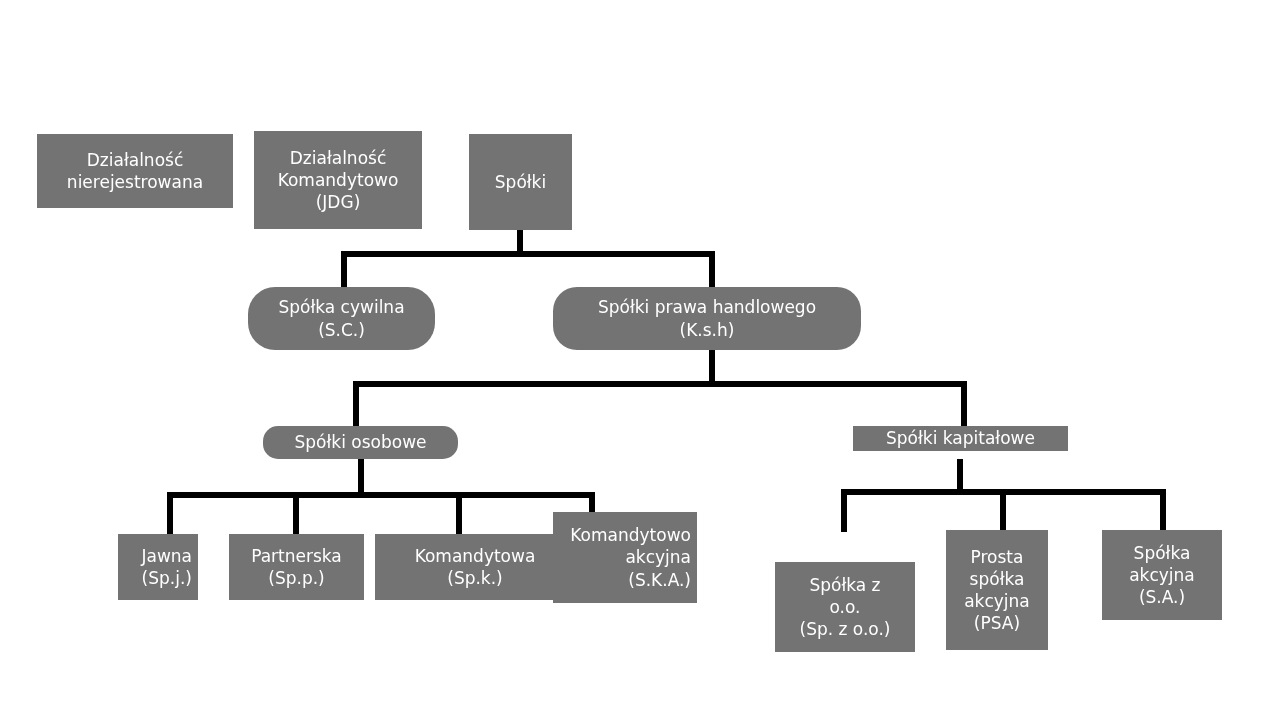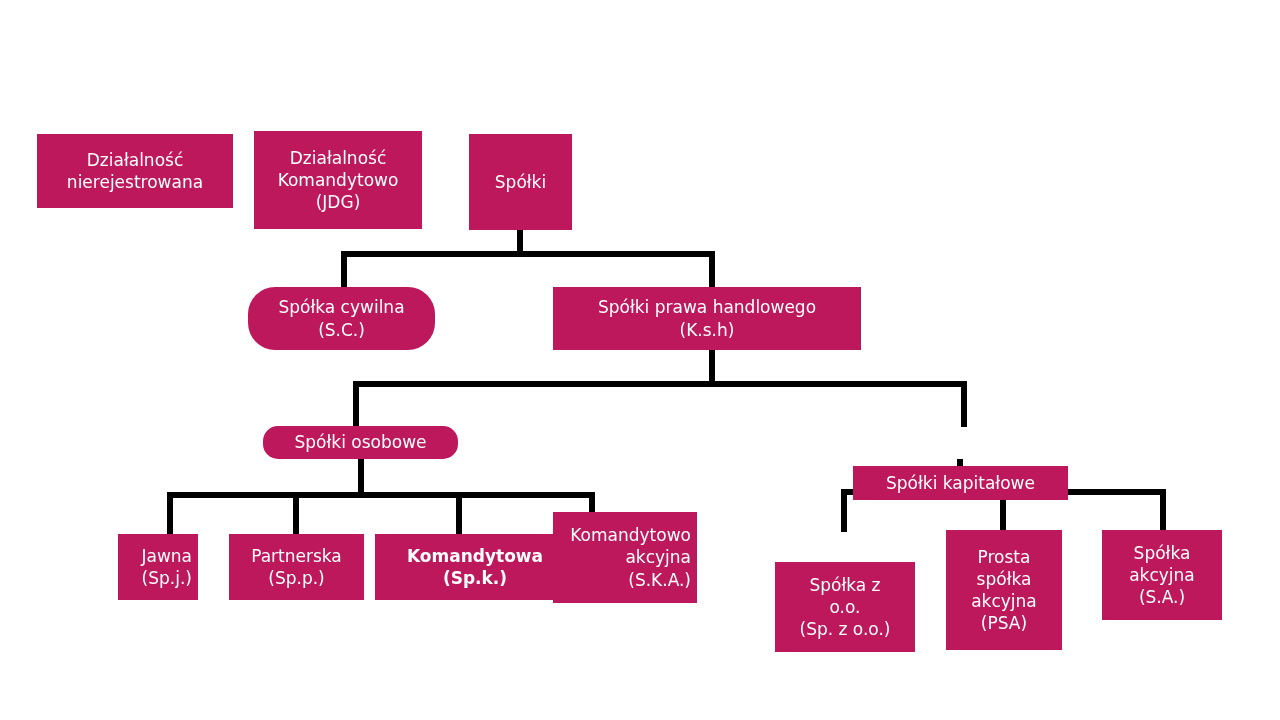--- a/index.html
+++ b/index.html
@@ -12,21 +12,21 @@
     position: relative;
     width: 1280px;
     height: 720px;
     background: #ffffff;
     overflow: hidden;
     font-family: "DejaVu Sans", "Liberation Sans", sans-serif;
   }
   .node {
     position: absolute;
     box-sizing: border-box;
-    background: #be185d;
+    background: #737373;
     color: #ffffff;
     display: flex;
     flex-direction: column;
     align-items: center;
     justify-content: center;
     text-align: center;
     line-height: 1.30;
     font-size: 17px;
     font-weight: 400;
     letter-spacing: 0px;
@@ -85,61 +85,61 @@
 
   <div class="node" style="left:469px; top:134px; width:103px; height:96px;">
     <span class="nline">Spółki</span>
   </div>
 
   <div class="node" style="left:248px; top:287px; width:187px; height:63px;border-radius:27px;">
     <span class="nline">Spółka cywilna</span>
     <span class="nline">(S.C.)</span>
   </div>
 
-  <div class="node" style="left:553px; top:287px; width:308px; height:63px;">
+  <div class="node" style="left:553px; top:287px; width:308px; height:63px;border-radius:24px;">
     <span class="nline">Spółki prawa handlowego</span>
     <span class="nline">(K.s.h)</span>
   </div>
 
   <div class="node" style="left:263px; top:426px; width:195px; height:33px;border-radius:15px;">
     <span class="nline">Spółki osobowe</span>
   </div>
 
-  <div class="node" style="left:853px; top:426px; width:215px; height:34px;margin-top:40px;">
+  <div class="node" style="left:853px; top:426px; width:215px; height:25px;">
     <span class="nline">Spółki kapitałowe</span>
   </div>
 
   <div class="node" style="left:118px; top:534px; width:80px; height:66px;text-align:right;">
     <span class="nline">Jawna</span>
     <span class="nline">(Sp.j.)</span>
   </div>
 
   <div class="node" style="left:229px; top:534px; width:135px; height:66px;align-items:center;">
     <span class="nline">Partnerska</span>
     <span class="nline">(Sp.p.)</span>
   </div>
 
-  <div class="node" style="left:375px; top:534px; width:200px; height:66px;font-weight:bold;">
+  <div class="node" style="left:375px; top:534px; width:200px; height:66px;">
     <span class="nline">Komandytowa</span>
     <span class="nline">(Sp.k.)</span>
   </div>
 
   <div class="node" style="left:553px; top:512px; width:144px; height:91px;text-align:right;">
     <span class="nline">Komandytowo</span>
     <span class="nline">akcyjna</span>
     <span class="nline">(S.K.A.)</span>
   </div>
 
   <div class="node" style="left:775px; top:530px; width:140px; height:90px;margin-top:32px;">
     <span class="nline">Spółka z</span>
     <span class="nline">o.o.</span>
     <span class="nline">(Sp. z o.o.)</span>
   </div>
 
-  <div class="node" style="left:946px; top:530px; width:116px; height:120px;align-items:center;">
+  <div class="node" style="left:946px; top:530px; width:102px; height:120px;align-items:center;">
     <span class="nline">Prosta</span>
     <span class="nline">spółka</span>
     <span class="nline">akcyjna</span>
     <span class="nline">(PSA)</span>
   </div>
 
   <div class="node" style="left:1102px; top:530px; width:120px; height:90px;">
     <span class="nline">Spółka</span>
     <span class="nline">akcyjna</span>
     <span class="nline">(S.A.)</span>

